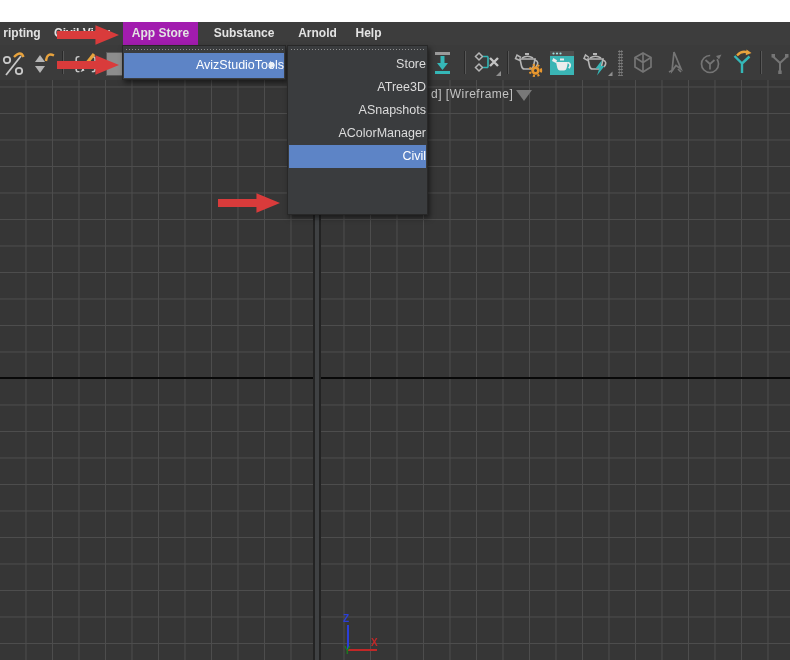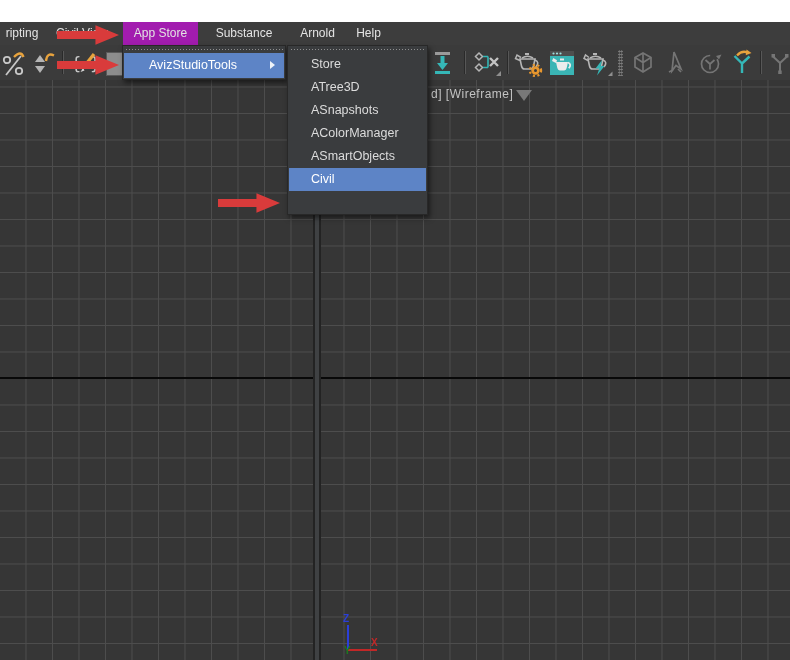--- a/index.html
+++ b/index.html
@@ -2,21 +2,21 @@
 <html><head>
 <meta charset="utf-8">
 <style>
   html,body{margin:0;padding:0;background:#ffffff;}
   .shot{position:relative;width:790px;height:660px;overflow:hidden;background:#ffffff;
         font-family:"Liberation Sans",sans-serif;-webkit-font-smoothing:antialiased;}
 
   
   .menubar{position:absolute;left:0;top:22px;width:790px;height:23px;background:#3d3d3d;z-index:5;}
   .menubar .mitem{position:absolute;top:0;height:23px;line-height:23px;font-size:12px;color:#e3e3e3;
-                  text-align:center;white-space:nowrap;}
+                  text-align:center;white-space:nowrap;font-weight:bold;}
   .mitem.open{background:#a21caf;}
 
   
   .toolbar{position:absolute;left:0;top:45px;width:790px;height:35px;background:#3b3b3b;z-index:5;}
   .tbtn{position:absolute;top:4px;width:26px;height:28px;}
   .tsep{position:absolute;top:6px;width:1px;height:23px;background:#2a2a2a;border-right:1px solid #575757;}
   .tgrip{position:absolute;top:5px;width:5px;height:26px;
          background-image:radial-gradient(#7e7e7e 0.8px,transparent 1px);background-size:2.5px 3px;}
   .tfield{position:absolute;left:106px;top:7px;width:16px;height:22px;background:#8d8d8d;border:1px solid #5a5a5a;}
 
@@ -33,21 +33,21 @@
            border-left:8px solid transparent;border-right:8px solid transparent;border-top:11px solid #787878;}
   .tripod{position:absolute;left:333px;top:530px;}
 
   
   .panel{position:absolute;background:#3a3c3e;border:1px solid #282828;box-shadow:2px 3px 5px rgba(0,0,0,.5);z-index:10;}
   .panel1{left:122px;top:45px;width:162px;height:33px;}
   .panel2{left:287px;top:45px;width:139px;height:168px;}
   .tearoff{height:4px;margin:2px 2px 1px 2px;
            background-image:radial-gradient(#8f8f8f 0.7px,transparent 0.9px);background-size:3px 3px;}
   .pitem{position:relative;height:23px;line-height:23px;font-size:12.5px;color:#dcdcdc;padding-left:22px;
-         margin:0 1px;white-space:nowrap;}
+         margin:0 1px;white-space:nowrap;text-align:right;}
   .pitem.hl{background:#5d84c6;color:#ffffff;}
   .pitem.big{height:25px;line-height:25px;padding-left:25px;}
   .subarrow{position:absolute;right:9px;top:8px;width:0;height:0;
             border-top:4.5px solid transparent;border-bottom:4.5px solid transparent;border-left:5.5px solid #eef2f8;}
 
   
   .red-arrow{position:absolute;width:62px;height:22px;background:#d93b3b;z-index:30;
              clip-path:polygon(0 32%,62% 32%,62% 6%,100% 50%,62% 94%,62% 68%,0 68%);
              filter:drop-shadow(0 1px 0 rgba(90,10,10,.55));}
   .a1{left:57px;top:24px;}
@@ -203,21 +203,20 @@
       <span class="subarrow" style="top:8px;"></span>
     </div>
   </div>
 
   <div class="panel panel2">
     <div class="tearoff"></div>
     <div class="pitem">Store</div>
     <div class="pitem">ATree3D</div>
     <div class="pitem">ASnapshots</div>
     <div class="pitem">AColorManager</div>
-    <div class="pitem">ASmartObjects</div>
     <div class="pitem hl">Civil</div>
   </div>
 
   <div class="red-arrow a1"></div>
   <div class="red-arrow a2"></div>
   <div class="red-arrow a3"></div>
 
 </div>
 
 </body></html>

